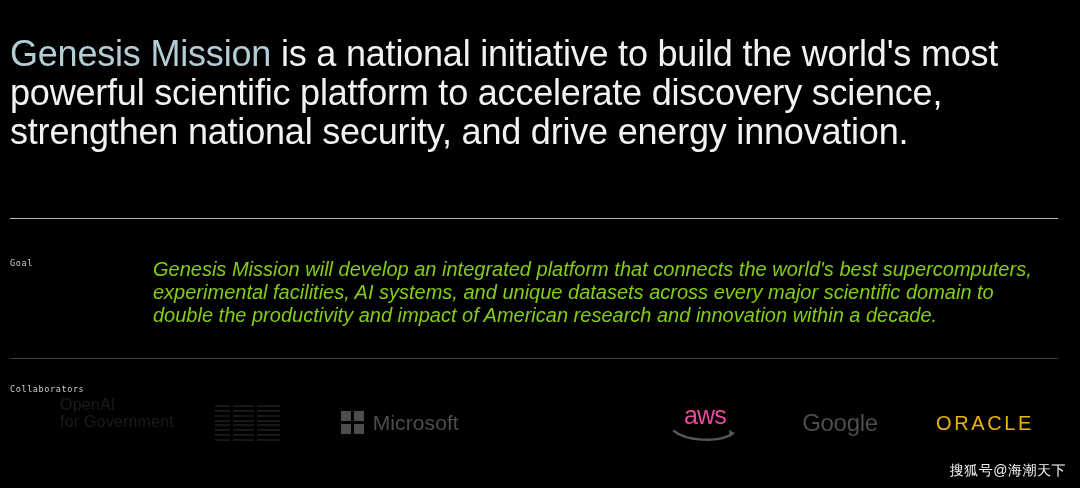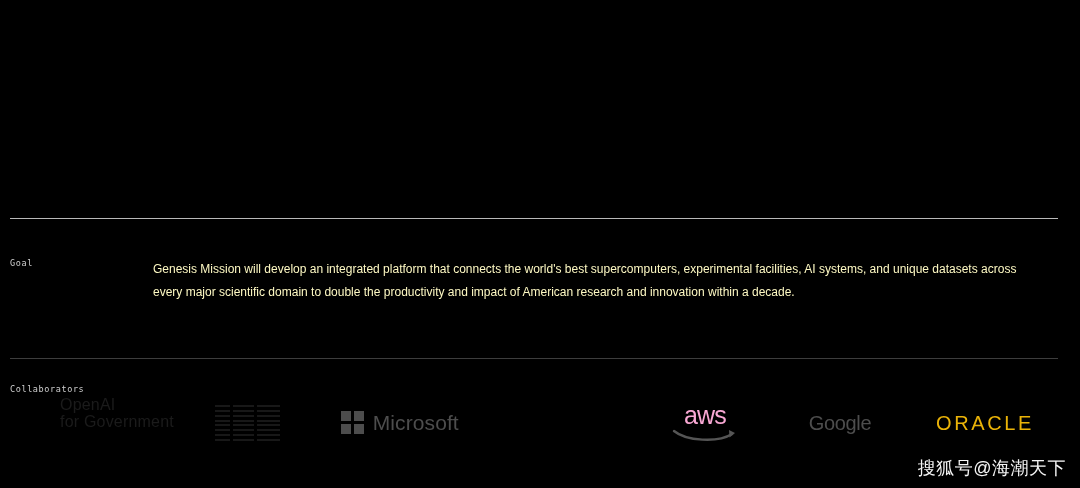--- a/index.html
+++ b/index.html
@@ -43,23 +43,24 @@
     white-space:nowrap;
   }
   .label-goal { top:258px;text-align:right; }
   .label-collab { top:384px; }
 
   
   .goal-body {
     position:absolute;
     left:153px; top:258px;
     width:890px;
-    font-size:12px;
+    font-size:20px;
     line-height:23px;
-    color:#fef9c3;
+    color:#84cc16;
+    font-style:italic;
   }
 
   
   .logo-row {
     position:absolute;
     left:0; top:396px;
     width:1080px; height:54px;
   }
   .logo {
     position:absolute;
@@ -108,48 +109,51 @@
   .amd-arrow { position:relative; width:22px; height:22px; margin-left:2px; }
   .amd-arrow::before {
     content:""; position:absolute; inset:0;
     background:#4a4a4a;
     clip-path:polygon(0 0,100% 0,100% 100%,72% 72%,72% 28%,28% 28%,0 0);
   }
 
   
   .logo-aws { left:650px; width:110px; }
   .aws-inner { position:relative; display:flex; flex-direction:column; align-items:center; }
-  .aws-word { font-size:25px; color:#f9a8d4; letter-spacing:-0.8px; line-height:24px; }
+  .aws-word { font-size:25px; color:#ec4899; letter-spacing:-0.8px; line-height:24px; }
   .aws-smile { margin-top:1px; }
 
   
   .logo-google { left:775px; width:130px; }
-  .google-word { font-size:20px; color:#4d4d4d; letter-spacing:-0.3px; }
+  .google-word { font-size:24px; color:#4d4d4d; letter-spacing:-0.3px; }
 
   
   .logo-oracle { left:915px; width:140px; }
   .oracle-word {
     font-size:20px; color:#eab308; letter-spacing:2.6px;
   }
 
   
   .watermark {
     position:absolute;
     right:14px; bottom:8px;
-    font-size:18px;
+    font-size:14px;
     color:#f5f5f5;
     letter-spacing:0.5px;
     white-space:nowrap;
   }
 </style>
 </head>
 <body>
 
 <div class="page">
 
+  <div class="headline">
+    <span class="brand">Genesis Mission</span><span> is a national initiative to build the world's most powerful scientific platform to accelerate discovery science, strengthen national security, and drive energy innovation.</span>
+  </div>
 
   <div class="divider divider-top"></div>
 
   <div class="section-label label-goal">Goal</div>
   <div class="goal-body">Genesis Mission will develop an integrated platform that connects the world's best supercomputers, experimental facilities, AI systems, and unique datasets across every major scientific domain to double the productivity and impact of American research and innovation within a decade.</div>
 
   <div class="divider divider-mid"></div>
 
   <div class="section-label label-collab">Collaborators</div>
 

